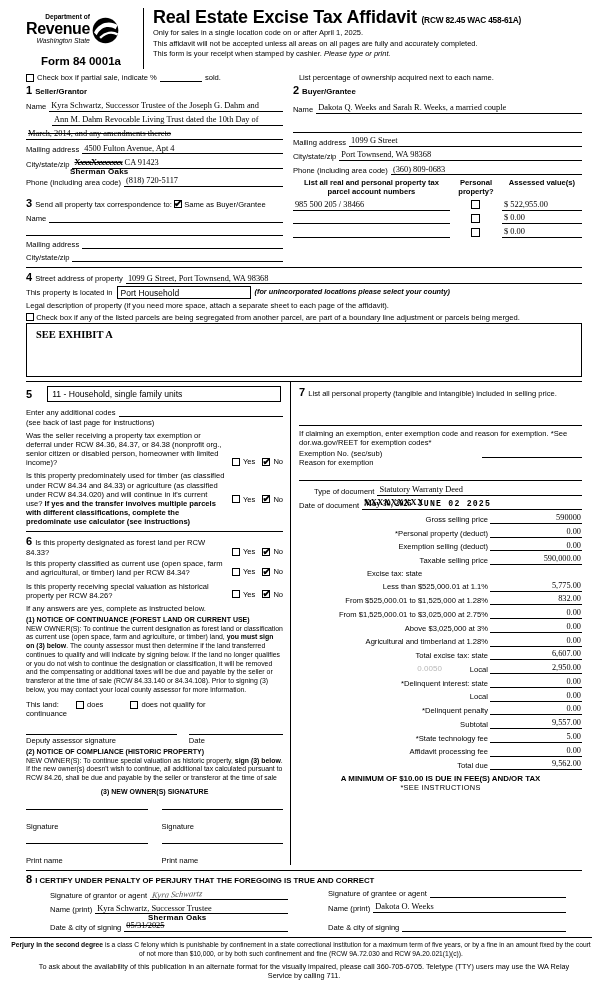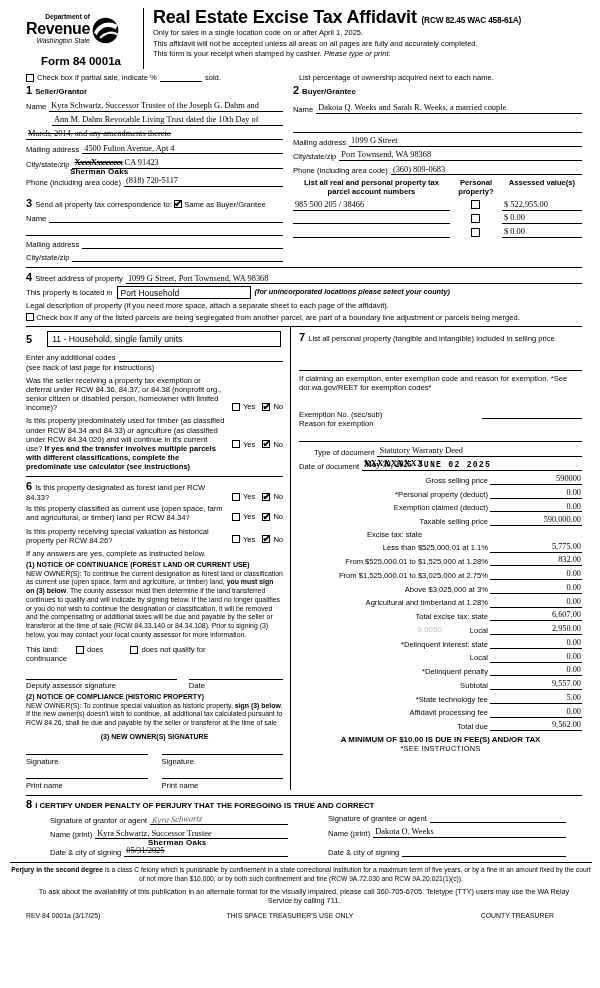--- a/index.html
+++ b/index.html
@@ -70,21 +70,21 @@
   .q-text { flex:1; padding-right:2px; }
   .ldiv { border-top:1px solid #000; margin:5px 0 3px; }
   .small { font-size:6.9px; line-height:1.26; }
   .bt { font-weight:bold; font-size:7px; margin-top:3.5px; }
   .landrow { display:flex; align-items:center; margin-top:6px; gap:3px; }
   .dep { display:flex; gap:12px; margin-top:15px; }
   .dep > div { padding-top:1px; border-top:1px solid #000; }
   .dep-a { flex:1.6; } .dep-b { flex:1; }
   .ctr { text-align:center; }
   .sig2 { display:flex; gap:14px; margin-top:13px; }
-  .sig2 > div { flex:1; border-top:1px solid #000; padding-top:2px; }
+  .sig2 > div { flex:1; border-top:1px solid #000; padding-top:12px; }
   
   .blank-line { border-bottom:1px solid #000; height:27px; }
   .fee { display:flex; justify-content:flex-end; align-items:flex-end; margin-top:2.8px; }
   .fee-l { text-align:right; white-space:nowrap; }
   .fee-line { width:92px; flex:0 0 92px; border-bottom:1px solid #000; text-align:right; padding:0 1px; margin-left:2px; min-height:9.5px; }
   .fee-v { font-family:"Liberation Serif",serif; font-size:8.3px; }
   .fee-h { text-align:center; margin:3.5px 92px 0 0; }
   .fee-pre { color:#b9b9b9; margin-right:28px; font-size:8px; }
   .min-note { font-weight:bold; font-size:7.9px; text-align:center; margin-top:4px; }
   .see-i { font-size:7.4px; text-align:center; letter-spacing:0.3px; }
@@ -242,20 +242,21 @@
         <span class="flabel"><span class="num">4</span><span>Street address of property</span></span>
         <span class="fline"><span class="fval">1099 G Street, Port Townsend, WA 98368</span></span>
       </div>
     <div style="margin-top:2px; display:flex; align-items:center;">
       <span>This property is located in</span>
       <span class="sel-box">Port Household</span>
       <span class="it-b">(for unincorporated locations please select your county)</span>
     </div>
     <div style="margin-top:2px;">Legal description of property (if you need more space, attach a separate sheet to each page of the affidavit).</div>
     <div style="margin-top:2.5px;"><span class="cb" data-checked="false"></span> <span>Check box if any of the listed parcels are being segregated from another parcel, are part of a boundary line adjustment or parcels being merged.</span></div>
+    <div class="legal-box"><span>SEE EXHIBIT A</span></div>
   </div>
 
   <div class="mid">
     <div class="mid-l">
 
       <div class="s5-head">
         <span class="num">5</span>
         <span class="code-box">11 - Household, single family units</span>
       </div>
       <div class="frow" style="margin-top:5px;">
@@ -337,21 +338,21 @@
         <div><span>Print name</span></div>
         <div><span>Print name</span></div>
       </div>
     </div>
 
     <div class="mid-r">
 
       <div><span class="num">7</span><span>List all personal property (tangible and intangible) included in selling price.</span></div>
       <div class="blank-line"></div>
       <div style="margin-top:3px;">If claiming an exemption, enter exemption code and reason for exemption. *See dor.wa.gov/REET for exemption codes*</div>
-      <div class="frow" style="margin-top:17px;gap:37px;">
+      <div class="frow" style="margin-top:1px;gap:37px;">
           <span class="flabel">Exemption No. (sec/sub)</span>
           <span class="fline" style="margin-left:60px;"></span>
         </div>
       <div>Reason for exemption</div>
       <div class="blank-line" style="height:14px;"></div>
 
       <div class="frow" style="margin-top:4px;margin-left:15px;">
           <span class="flabel">Type of document</span>
           <span class="fline"><span class="fval">Statutory Warranty Deed</span></span>
         </div>
@@ -362,21 +363,21 @@
 
       <div class="fee">
           <span class="fee-l">Gross selling price</span>
           <span class="fee-line"><span class="fee-v">590000</span></span>
         </div>
       <div class="fee">
           <span class="fee-l">*Personal property (deduct)</span>
           <span class="fee-line"><span class="fee-v">0.00</span></span>
         </div>
       <div class="fee">
-          <span class="fee-l">Exemption claimed (deduct)</span>
+          <span class="fee-l">Exemption selling (deduct)</span>
           <span class="fee-line"><span class="fee-v">0.00</span></span>
         </div>
       <div class="fee">
           <span class="fee-l">Taxable selling price</span>
           <span class="fee-line"><span class="fee-v">590,000.00</span></span>
         </div>
       <div class="fee-h">Excise tax: state</div>
       <div class="fee">
           <span class="fee-l">Less than $525,000.01 at 1.1%</span>
           <span class="fee-line"><span class="fee-v">5,775.00</span></span>

